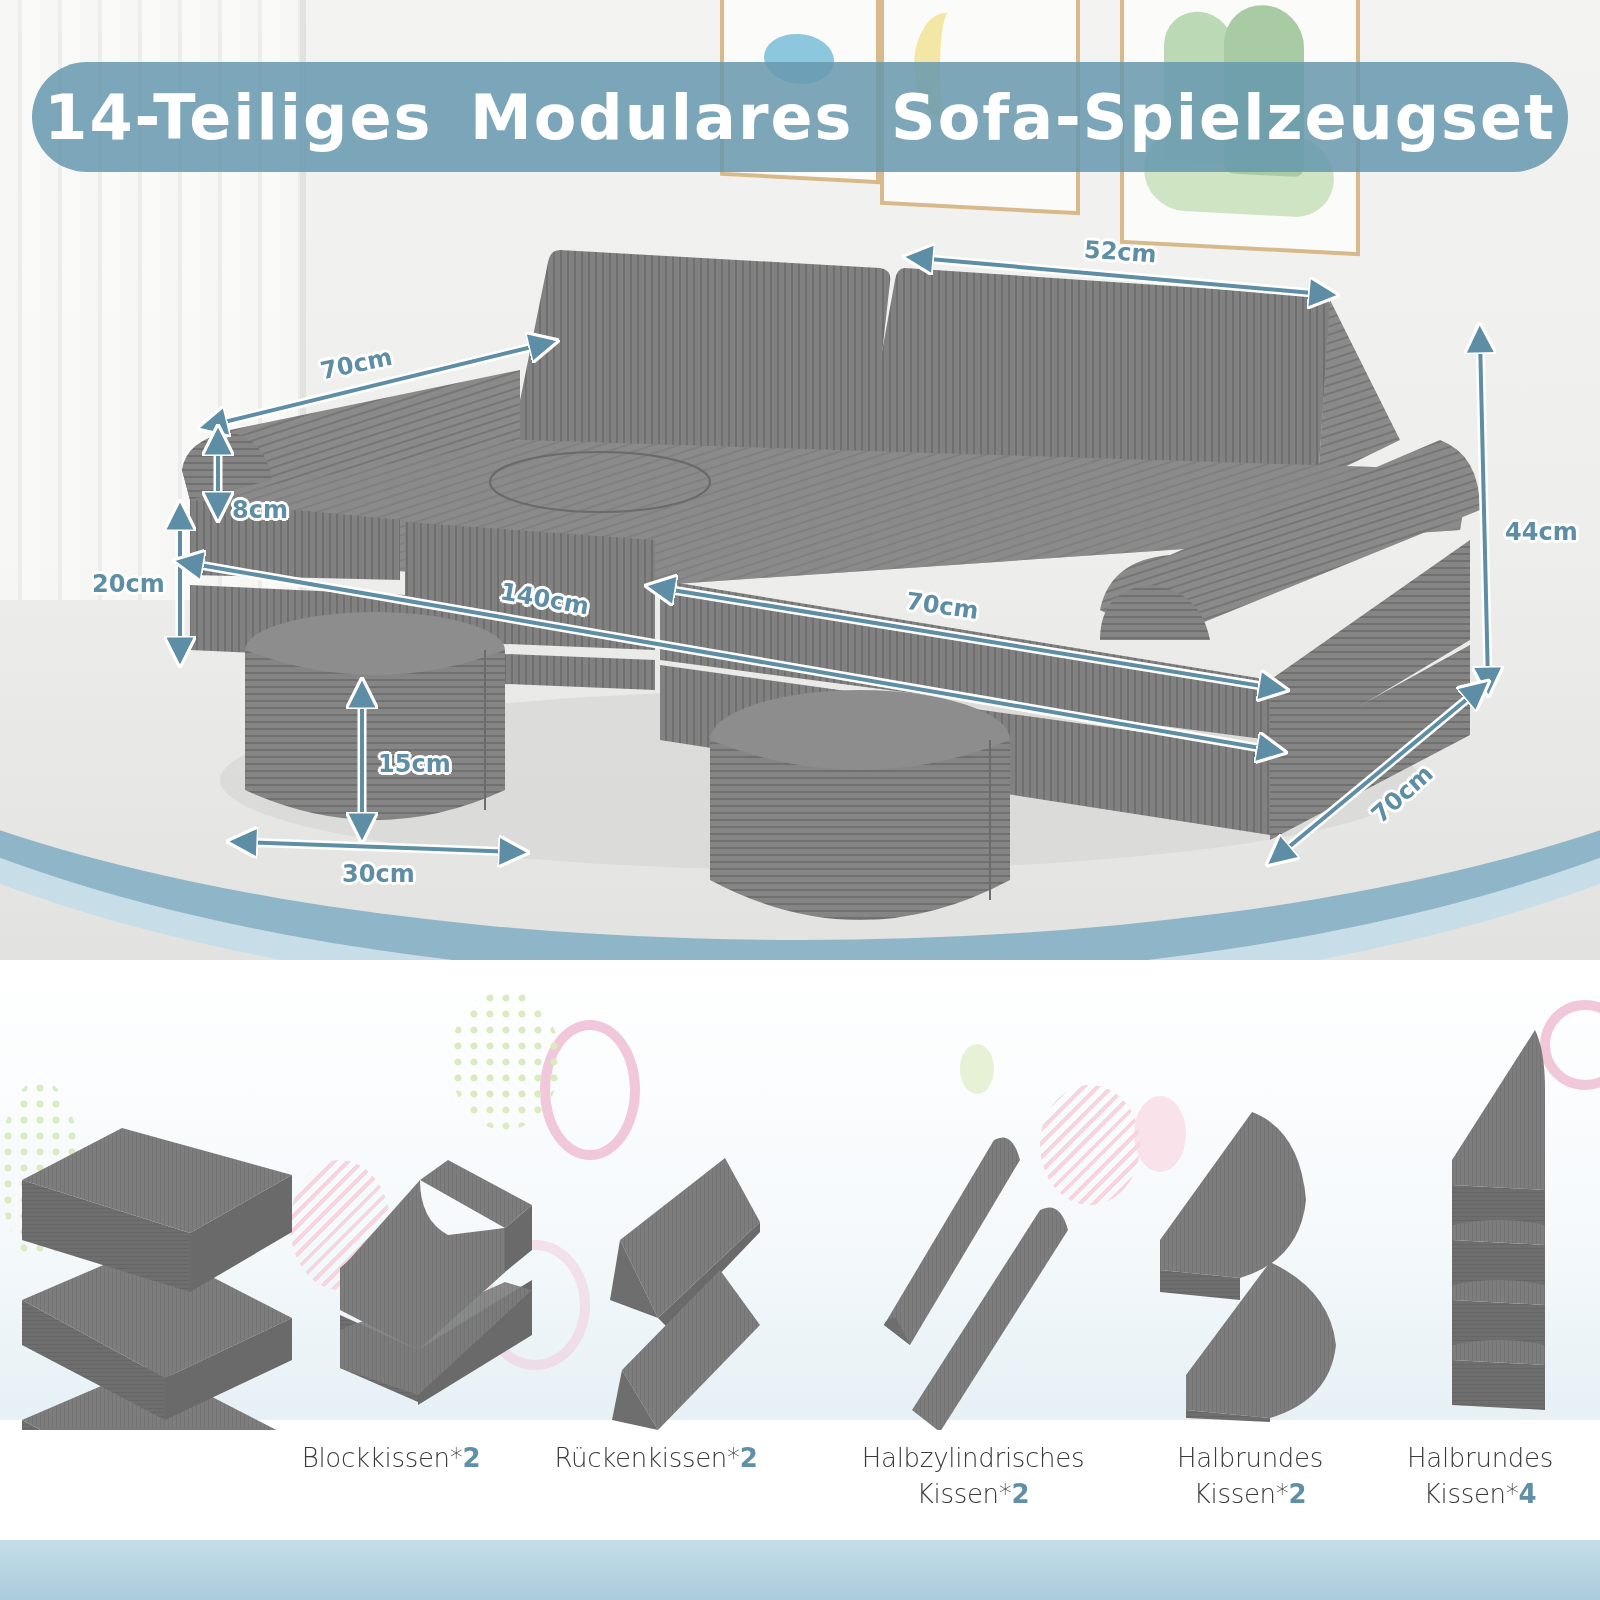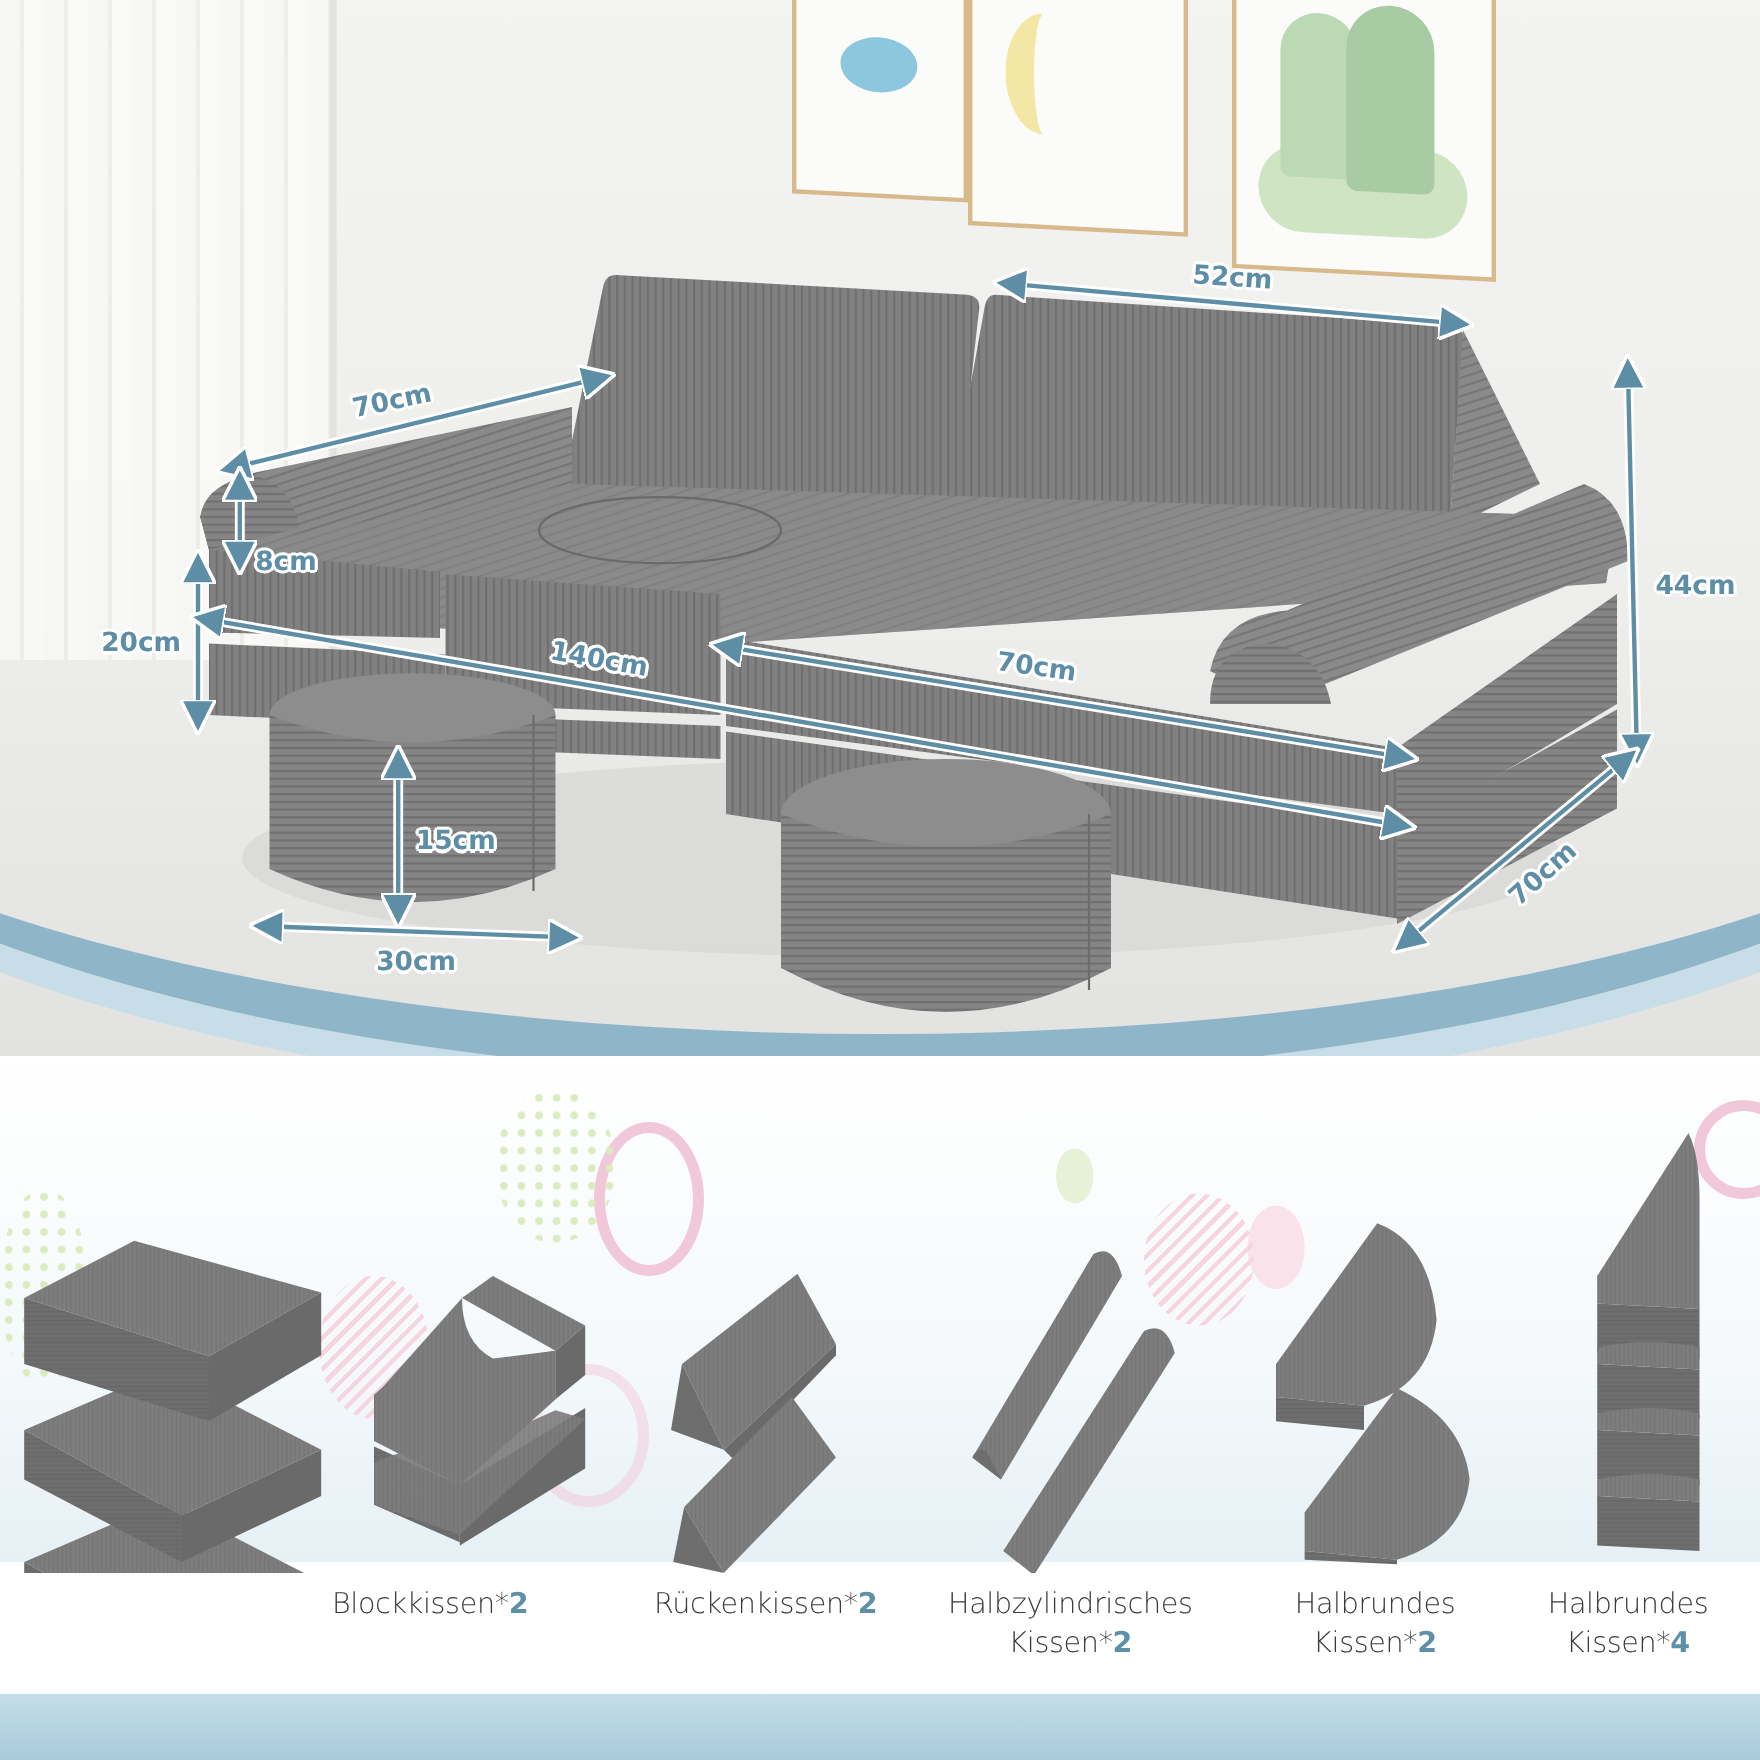--- a/index.html
+++ b/index.html
@@ -210,20 +210,23 @@
   <div class="dim" style="left:92px;top:570px;text-align:right;">20cm</div>
   <div class="dim" style="left:500px;top:585px;transform:rotate(10deg);">140cm</div>
   <div class="dim" style="left:906px;top:592px;transform:rotate(8deg);">70cm</div>
   <div class="dim" style="left:1505px;top:518px;">44cm</div>
   <div class="dim" style="left:1366px;top:780px;transform:rotate(-42deg);">70cm</div>
   <div class="dim" style="left:378px;top:750px;">15cm</div>
   <div class="dim" style="left:342px;top:860px;">30cm</div>
 
   <div class="scene-arc"></div>
 
+  <div class="title-bar">
+    <span class="title-text">14-Teiliges Modulares Sofa-Spielzeugset</span>
+  </div>
 </div>
 
 <div class="bottom-bg">
   <div class="deco ring-pink" style="left:540px;top:60px;width:100px;height:140px;"></div>
   <div class="deco dots-green" style="left:450px;top:30px;width:110px;height:140px;"></div>
   <div class="deco fill-green" style="left:960px;top:84px;width:34px;height:50px;"></div>
   <div class="deco fill-pink" style="left:1134px;top:136px;width:52px;height:76px;"></div>
   <div class="deco ring-pink" style="left:1540px;top:40px;width:90px;height:90px;"></div>
   <div class="deco dots-green" style="left:0px;top:120px;width:80px;height:180px;"></div>
   <div class="deco stripes-pink" style="left:290px;top:200px;width:100px;height:130px;"></div>
@@ -299,21 +302,21 @@
     <path d="M1452,1225 Q1500,1215 1545,1225 L1545,1245 L1452,1240 Z" fill="url(#fine)"></path>
     <path d="M1452,1285 Q1500,1275 1545,1285 L1545,1305 L1452,1300 Z" fill="url(#fine)"></path>
     <path d="M1452,1345 Q1500,1335 1545,1345 L1545,1365 L1452,1360 Z" fill="url(#fine)"></path>
   </g>
 </svg>
 
 <div class="labels">
   <div class="label" style="left:286px;width:210px;">
     <div><span>Blockkissen*</span><span class="qty">2</span></div>
   </div>
-  <div class="label" style="left:576px;width:240px;">
+  <div class="label" style="left:536px;width:240px;">
     <div><span>Rückenkissen*</span><span class="qty">2</span></div>
   </div>
   <div class="label" style="left:838px;width:270px;">
     <div>Halbzylindrisches</div>
     <div><span>Kissen*</span><span class="qty">2</span></div>
   </div>
   <div class="label" style="left:1150px;width:200px;">
     <div>Halbrundes</div>
     <div><span>Kissen*</span><span class="qty">2</span></div>
   </div>

